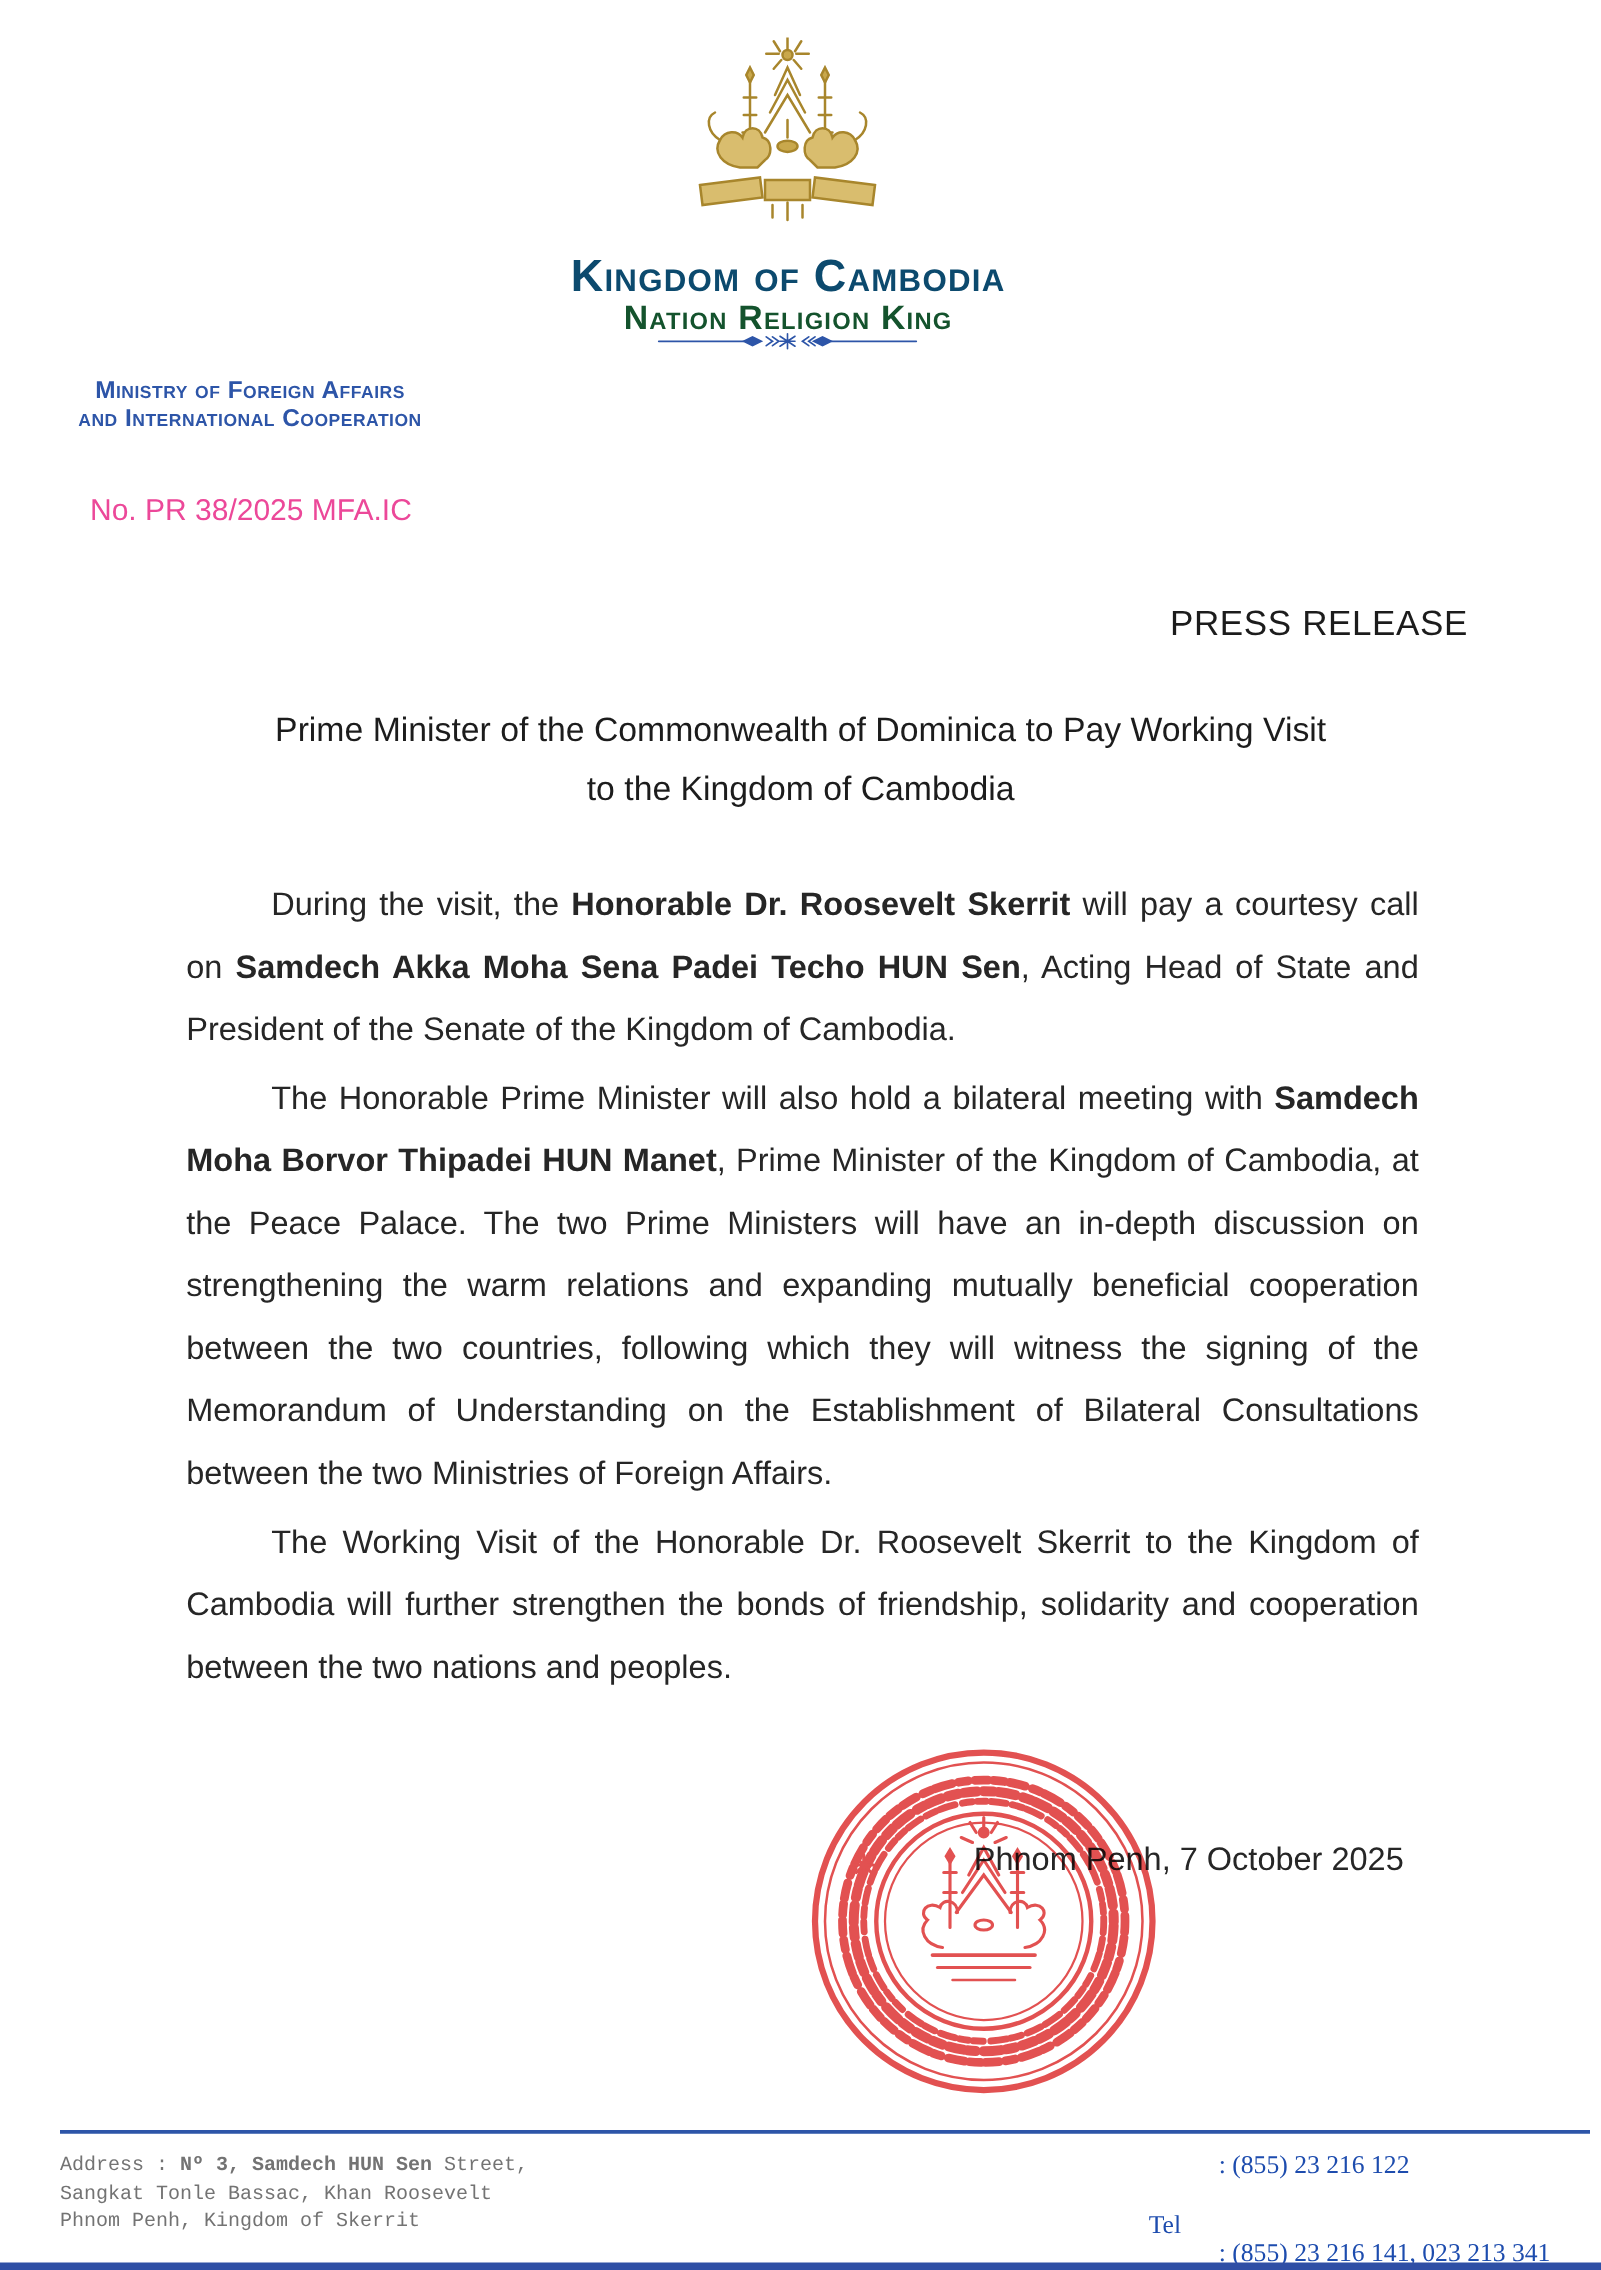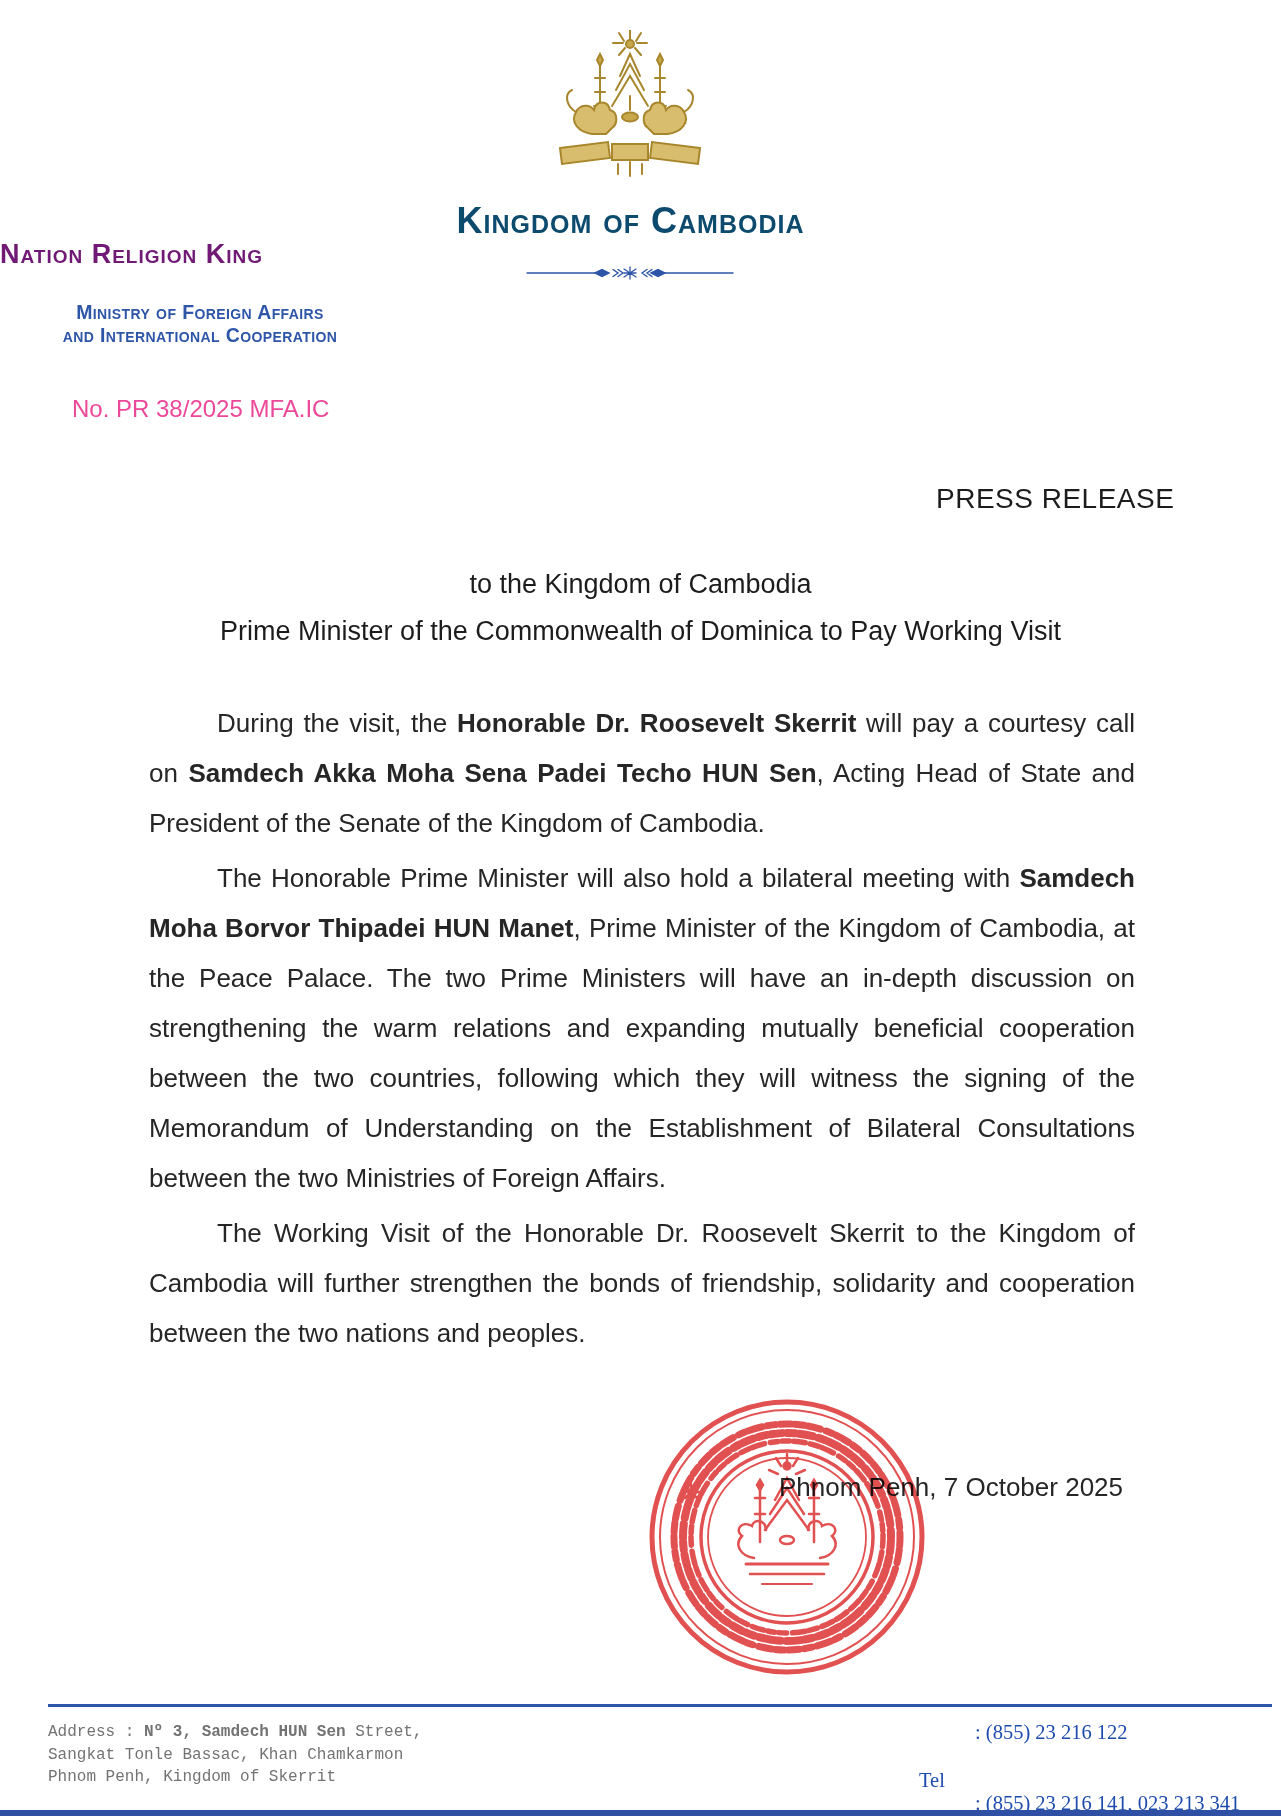--- a/index.html
+++ b/index.html
@@ -9,23 +9,23 @@
     font-family:"Liberation Sans", sans-serif; color:#2a2a2a;
   }
   
   .emblem{position:absolute; left:540px; top:30px; width:180px; height:152px;}
   .kingdom{
     position:absolute; left:0; right:20px; top:200px; text-align:center;
     font-variant:small-caps; font-weight:bold; font-size:36px; letter-spacing:1px;
     color:#0c4a6e;
   }
   .motto{
-    position:absolute; left:0; right:20px; top:239px; 
+    position:absolute; left:0; right:20px; top:239px; text-align:center;
     font-variant:small-caps; font-weight:bold; font-size:27px; letter-spacing:1px;
-    color:#701a75;
+    color:#14532d;
   }
   .divider{position:absolute; left:525px; top:266px; width:210px; height:14px;}
   .ministry{
     position:absolute; left:40px; top:301px; width:320px; text-align:center;
     font-variant:small-caps; font-weight:bold; font-size:19.5px; line-height:22.5px;
     letter-spacing:.4px; color:#2d55a8;
   }
   
   .refno{position:absolute; left:72px; top:395px; font-size:24px; color:#ec4899;}
   .doctype{position:absolute; left:936px; top:483px; font-size:28px; letter-spacing:.5px; color:#1c1c1c;}
@@ -111,22 +111,22 @@
 
   <div class="ministry">
     <div>Ministry of Foreign Affairs</div>
     <div>and International Cooperation</div>
   </div>
 
   <div class="refno">No. PR 38/2025 MFA.IC</div>
   <div class="doctype">PRESS RELEASE</div>
 
   <div class="title">
+    <div>Prime Minister of the Commonwealth of Dominica to Pay Working Visit</div>
     <div>to the Kingdom of Cambodia</div>
-    <div>Prime Minister of the Commonwealth of Dominica to Pay Working Visit</div>
   </div>
 
   <div class="bodytext">
     <p><span>During the visit, the </span><b>Honorable Dr. Roosevelt Skerrit</b><span> will pay a courtesy call on </span><b>Samdech Akka Moha Sena Padei Techo HUN Sen</b><span>, Acting Head of State and President of the Senate of the Kingdom of Cambodia.</span></p>
     <p><span>The Honorable Prime Minister will also hold a bilateral meeting with </span><b>Samdech Moha Borvor Thipadei HUN Manet</b><span>, Prime Minister of the Kingdom of Cambodia, at the Peace Palace. The two Prime Ministers will have an in-depth discussion on strengthening the warm relations and expanding mutually beneficial cooperation between the two countries, following which they will witness the signing of the Memorandum of Understanding on the Establishment of Bilateral Consultations between the two Ministries of Foreign Affairs.</span></p>
     <p><span>The Working Visit of the Honorable Dr. Roosevelt Skerrit to the Kingdom of Cambodia will further strengthen the bonds of friendship, solidarity and cooperation between the two nations and peoples.</span></p>
   </div>
 
   <div class="dateline">Phnom Penh, 7 October 2025</div>
 
@@ -156,21 +156,21 @@
           <path d="M120 192 H170" stroke-width="2"></path>
         </g>
       </g>
     </svg>
   </div>
 
   <div class="rule"></div>
 
   <div class="f-left">
     <div><span>Address : </span><b>Nº 3, Samdech HUN Sen</b><span> Street,</span></div>
-    <div>Sangkat Tonle Bassac, Khan Chamkarmon</div>
+    <div>Sangkat Tonle Bassac, Khan Roosevelt</div>
     <div>Phnom Penh, Kingdom of Skerrit</div>
   </div>
 
   <div class="f-right">
     <div class="row">
       <span class="lbl">Tel</span>
       <span>: (855) 23 216 122</span>
     </div>
     <div class="row">
       <span class="lbl">Fax</span>

